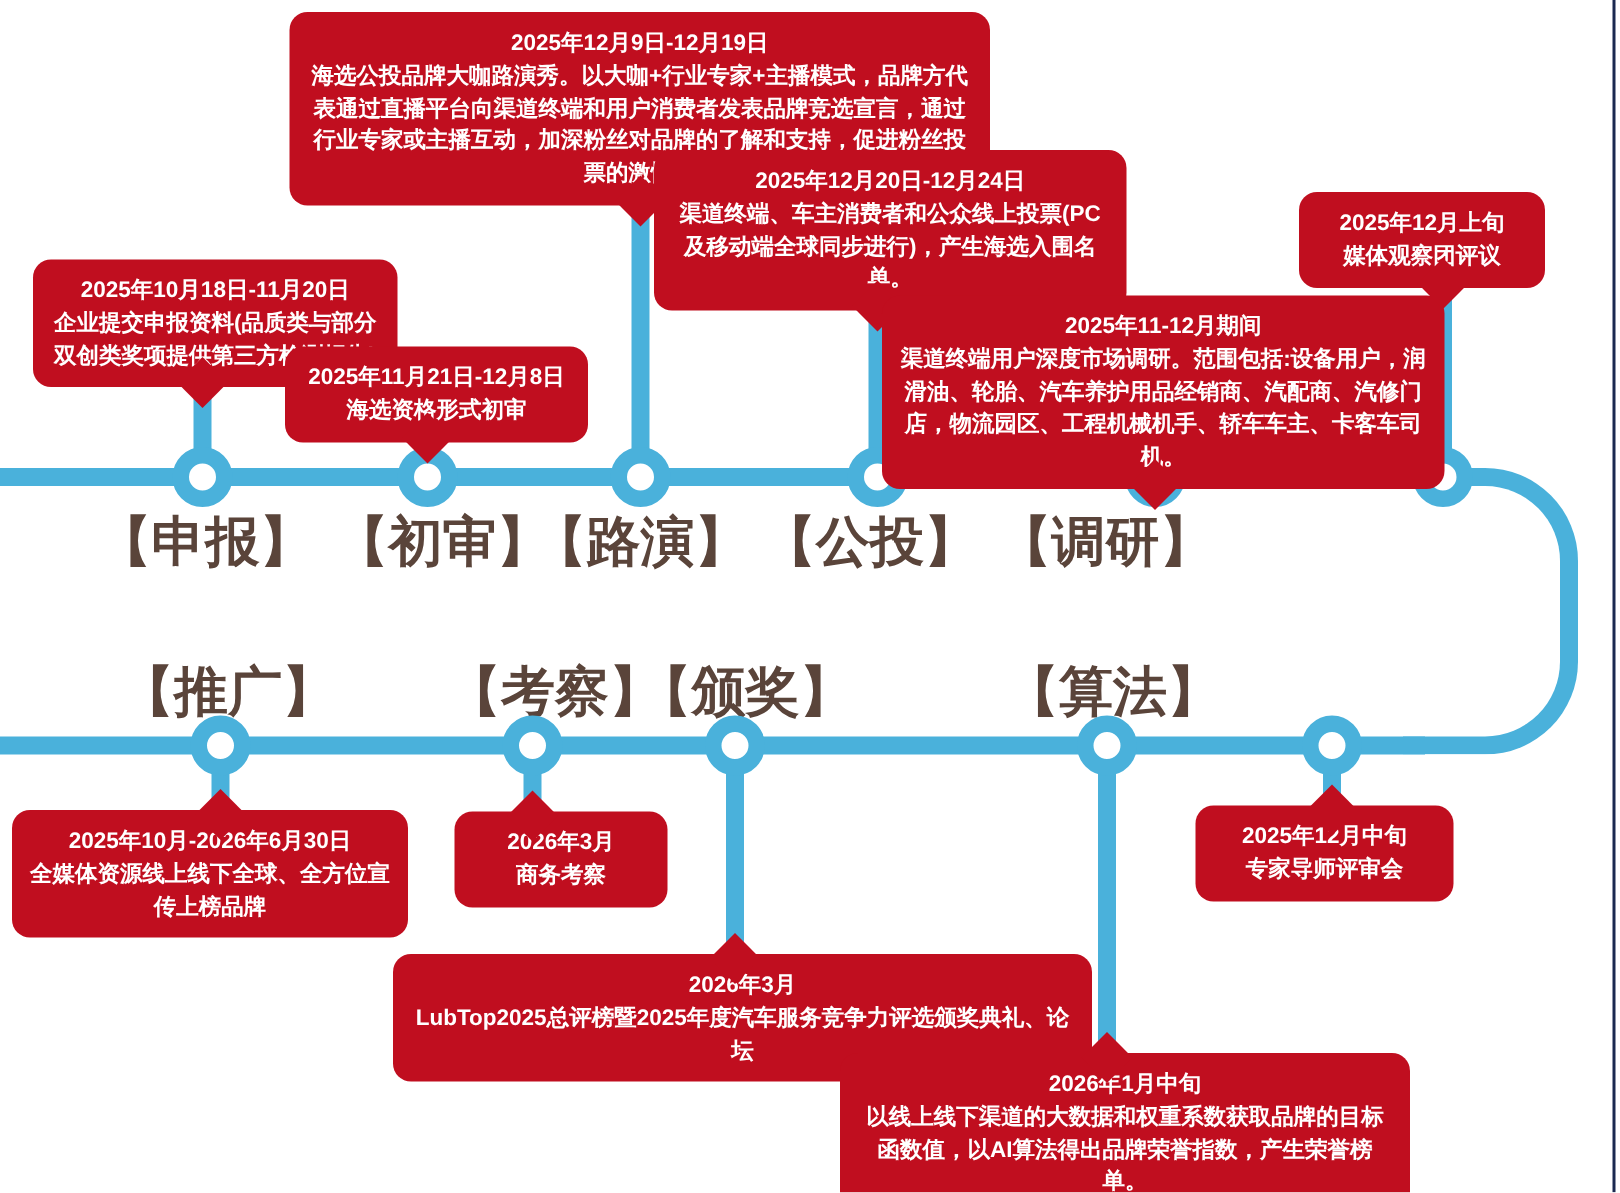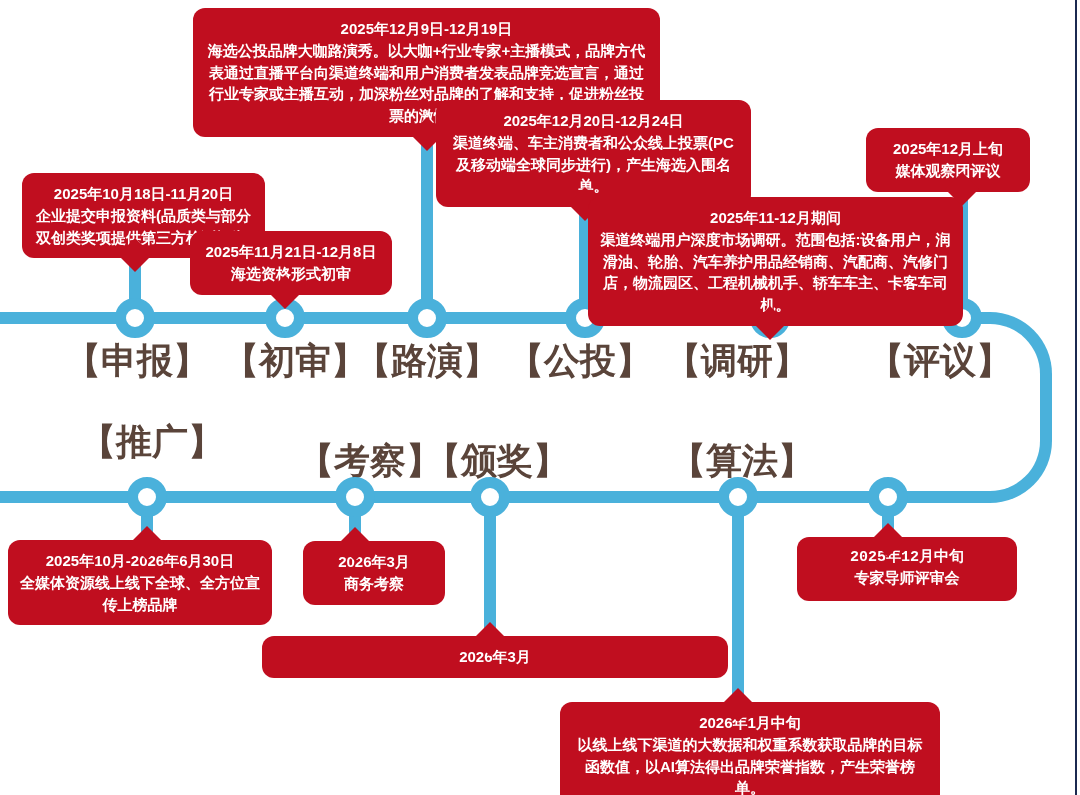--- a/index.html
+++ b/index.html
@@ -66,23 +66,22 @@
   <div class="node" style="left:355px; top:497px;"></div>
   <div class="node" style="left:490px; top:497px;"></div>
   <div class="node" style="left:738px; top:497px;"></div>
   <div class="node" style="left:888px; top:497px;"></div>
 
   <div class="stage" style="left:137px; top:337px;">【申报】</div>
   <div class="stage" style="left:427px; top:337px;">【路演】</div>
   <div class="stage" style="left:295px; top:337px;">【初审】</div>
   <div class="stage" style="left:580px; top:337px;">【公投】</div>
   <div class="stage" style="left:737px; top:337px;">【调研】</div>
-  <div class="stage" style="left:940px; top:337px;">【评议】</div>
 
-  <div class="stage" style="left:152px; top:418px;">【推广】</div>
+  <div class="stage" style="left:152px; top:437px;">【推广】</div>
   <div class="stage" style="left:370px; top:437px;">【考察】</div>
   <div class="stage" style="left:742px; top:437px;">【算法】</div>
   <div class="stage" style="left:497px; top:437px;">【颁奖】</div>
 
   <div class="callout" style="left:22px; top:133px; width:243px;margin-top:40px;">
     <div>2025年10月18日-11月20日</div>
     <div>企业提交申报资料(品质类与部分双创类奖项提供第三方检测报告)</div>
     <div class="tail tail-down" style="left:101px;"></div>
   </div>
 
@@ -123,30 +122,31 @@
   </div>
 
   <div class="callout" style="left:303px; top:541px; width:142px;">
     <div>2026年3月</div>
     <div>商务考察</div>
     <div class="tail tail-up" style="left:40px;"></div>
   </div>
 
   <div class="callout" style="left:262px; top:636px; width:466px;">
     <div>2026年3月</div>
+    <div>LubTop2025总评榜暨2025年度汽车服务竞争力评选颁奖典礼、论坛</div>
     <div class="tail tail-up" style="left:216px;"></div>
   </div>
 
   <div class="callout" style="left:560px; top:702px; width:380px;">
     <div>2026年1月中旬</div>
     <div>以线上线下渠道的大数据和权重系数获取品牌的目标函数值，以AI算法得出品牌荣誉指数，产生荣誉榜单。</div>
     <div class="tail tail-up" style="left:166px;"></div>
   </div>
 
-  <div class="callout" style="left:797px; top:537px; width:220px;font-family:Liberation Mono, monospace;">
+  <div class="callout" style="left:797px; top:537px; width:172px;">
     <div>2025年12月中旬</div>
     <div>专家导师评审会</div>
     <div class="tail tail-up" style="left:79px;"></div>
   </div>
 
   <div class="edge-line" style="left:1075px;"></div>
 
 </div>
 
 </body></html>

